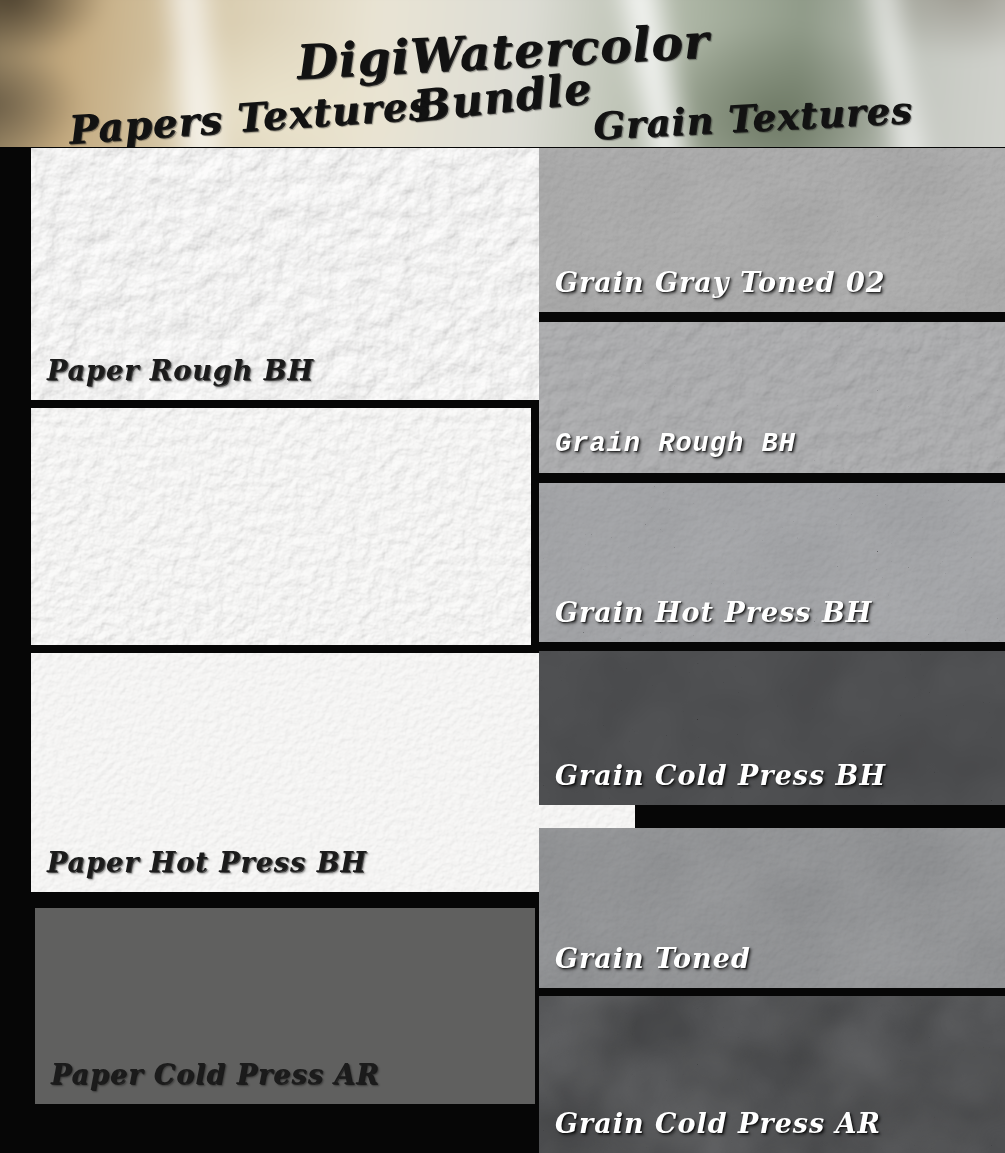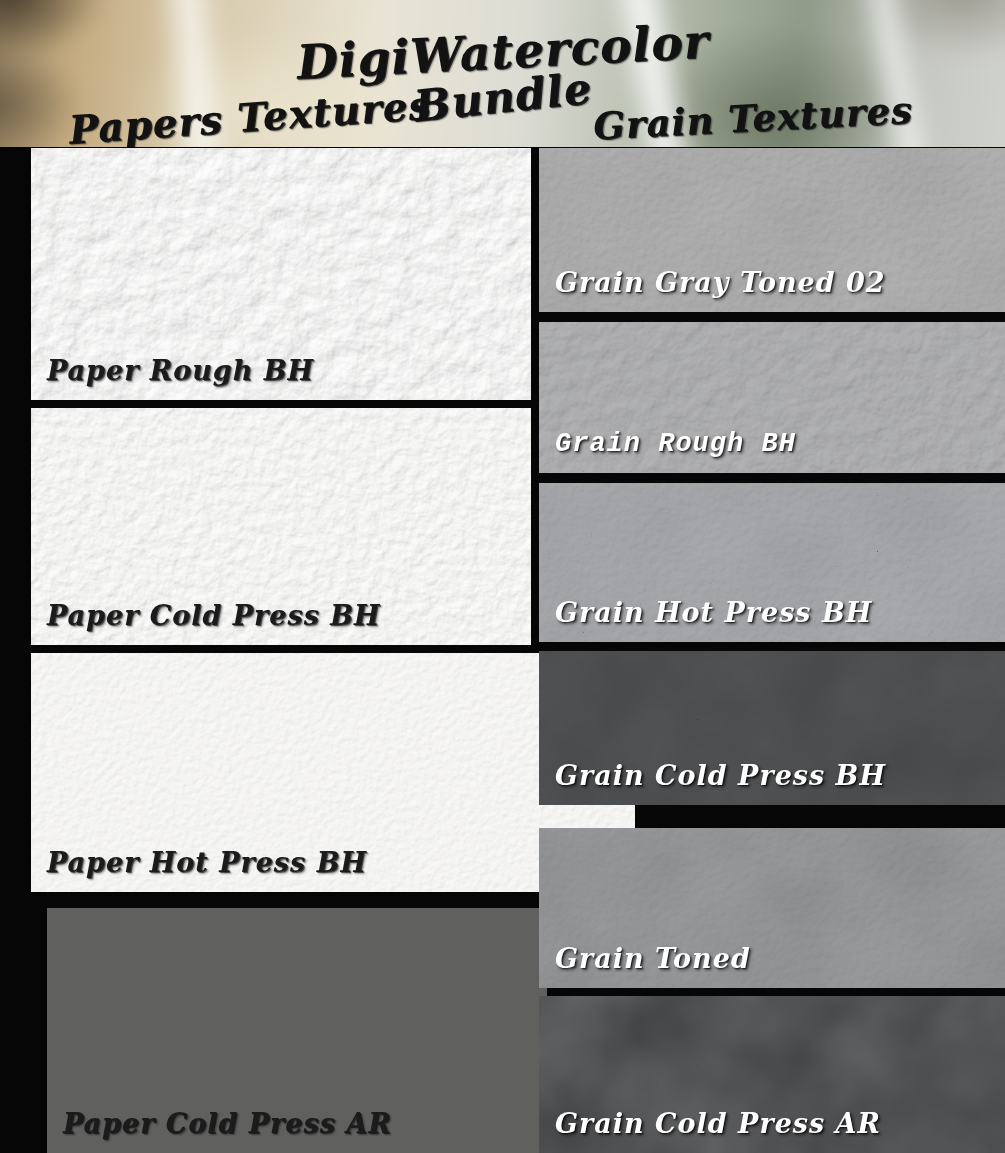--- a/index.html
+++ b/index.html
@@ -30,24 +30,24 @@
   
   .tile{position:absolute;overflow:hidden;margin-left:31px;}
   .tile svg.tex{position:absolute;left:0;top:0;width:100%;height:100%;display:block;}
   .flip{transform:scaleX(-1);}
   .lbl{position:absolute;left:16px;bottom:14px;font-size:27px;font-style:italic;font-weight:bold;
        letter-spacing:1px;white-space:nowrap;}
   .paper .lbl{color:#1b1b1b;text-shadow:2px 2px 2px rgba(0,0,0,0.4),1px 1px 0 rgba(0,0,0,0.55);}
   .grain .lbl{color:#ffffff;text-shadow:2px 2px 3px rgba(0,0,0,0.65),1px 1px 1px rgba(0,0,0,0.5);}
 
   
-  .p1{left:0;top:148px;width:500px;height:252px;}
+  .p1{left:0;top:148px;width:500px;height:252px;padding-left:8px;}
   .p2{left:0;top:408px;width:500px;height:237px;}
   .p3{left:0;top:653px;width:604px;height:239px;text-align:center;}
-  .p4{left:16px;top:908px;width:500px;height:245px;}
+  .p4{left:4px;top:908px;width:500px;height:196px;}
   
   .g1{left:508px;top:148px;width:497px;height:164px;}
   .g2{left:508px;top:322px;width:497px;height:151px;font-family:Liberation Mono, monospace;}
   .g3{left:508px;top:483px;width:497px;height:159px;}
   .g4{left:508px;top:651px;width:497px;height:154px;}
   .g5{left:508px;top:828px;width:497px;height:160px;}
   .g6{left:508px;top:996px;width:497px;height:157px;}
 </style>
 </head>
 <body>
@@ -121,21 +121,20 @@
       <rect width="100%" height="100%" filter="url(#fPR)" opacity="0.85"></rect>
     </svg>
     <span class="lbl">Paper Rough BH</span>
   </div>
 
   <div class="tile paper p2">
     <svg class="tex">
       <rect width="100%" height="100%" fill="#f0efec"></rect>
       <rect width="100%" height="100%" filter="url(#fPC)" opacity="0.7"></rect>
     </svg>
-    <span class="lbl">Paper Cold Press BH</span>
   </div>
 
   <div class="tile paper p3">
     <svg class="tex">
       <rect width="100%" height="100%" fill="#f2f1ef"></rect>
       <rect width="100%" height="100%" filter="url(#fPH)" opacity="0.5"></rect>
     </svg>
     <span class="lbl">Paper Hot Press BH</span>
   </div>
 

